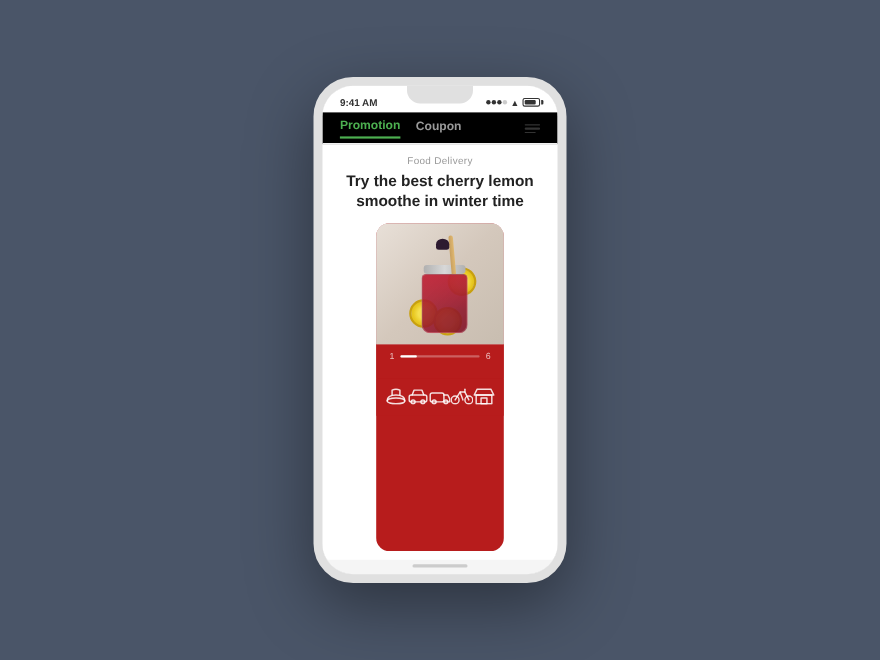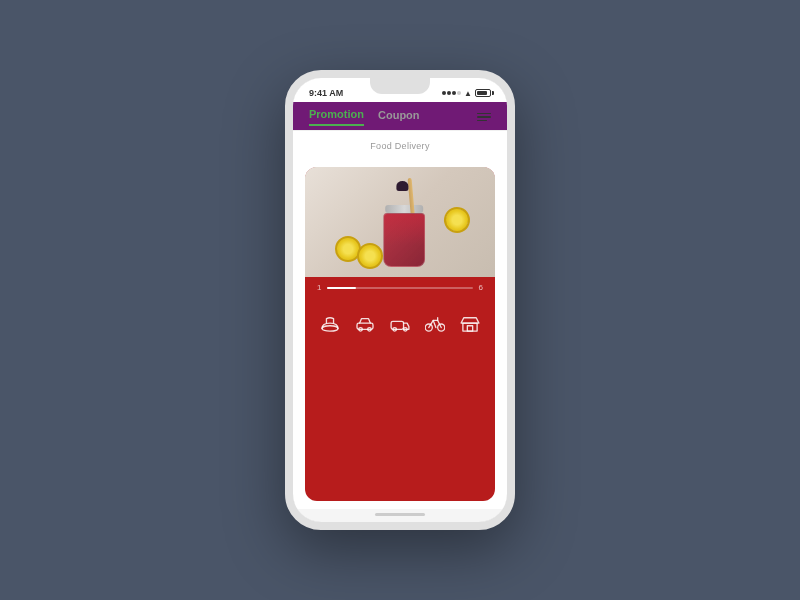--- a/index.html
+++ b/index.html
@@ -109,21 +109,21 @@
       display: flex;
       flex-direction: column;
       overflow: hidden;
     }
 
     
     .nav-tabs {
       display: flex;
       align-items: center;
       padding: 6px 16px 4px;
-      background: #701a75;
+      background: #000000;
       border-bottom: 1px solid #f0f0f0;
     }
 
     .nav-tab {
       font-size: 11px;
       font-weight: 700;
       color: #999;
       margin-right: 14px;
       padding-bottom: 4px;
       cursor: pointer;
@@ -150,20 +150,21 @@
       border-radius: 1px;
     }
     .menu-line:last-child { width: 10px; }
 
     
     .main-content {
       flex: 1;
       display: flex;
       flex-direction: column;
       overflow: hidden;
+      align-items: center;
     }
 
     .promo-header {
       text-align: center;
       padding: 10px 20px 4px;
     }
 
     .promo-category {
       font-size: 9px;
       color: #999;
@@ -396,20 +397,21 @@
         <div class="menu-line"></div>
         <div class="menu-line"></div>
         <div class="menu-line"></div>
       </div>
     </div>
 
     <div class="main-content">
 
       <div class="promo-header">
         <div class="promo-category">Food Delivery</div>
+        <div class="promo-title">Try the best cherry lemon smoothe in winter time</div>
       </div>
 
       <div class="promo-card">
 
         <div class="card-image-area">
           <div class="smoothie-scene">
             <div class="smoothie-bg"></div>
 
             <div class="lemon lemon-1"></div>
             <div class="lemon lemon-2"></div>

